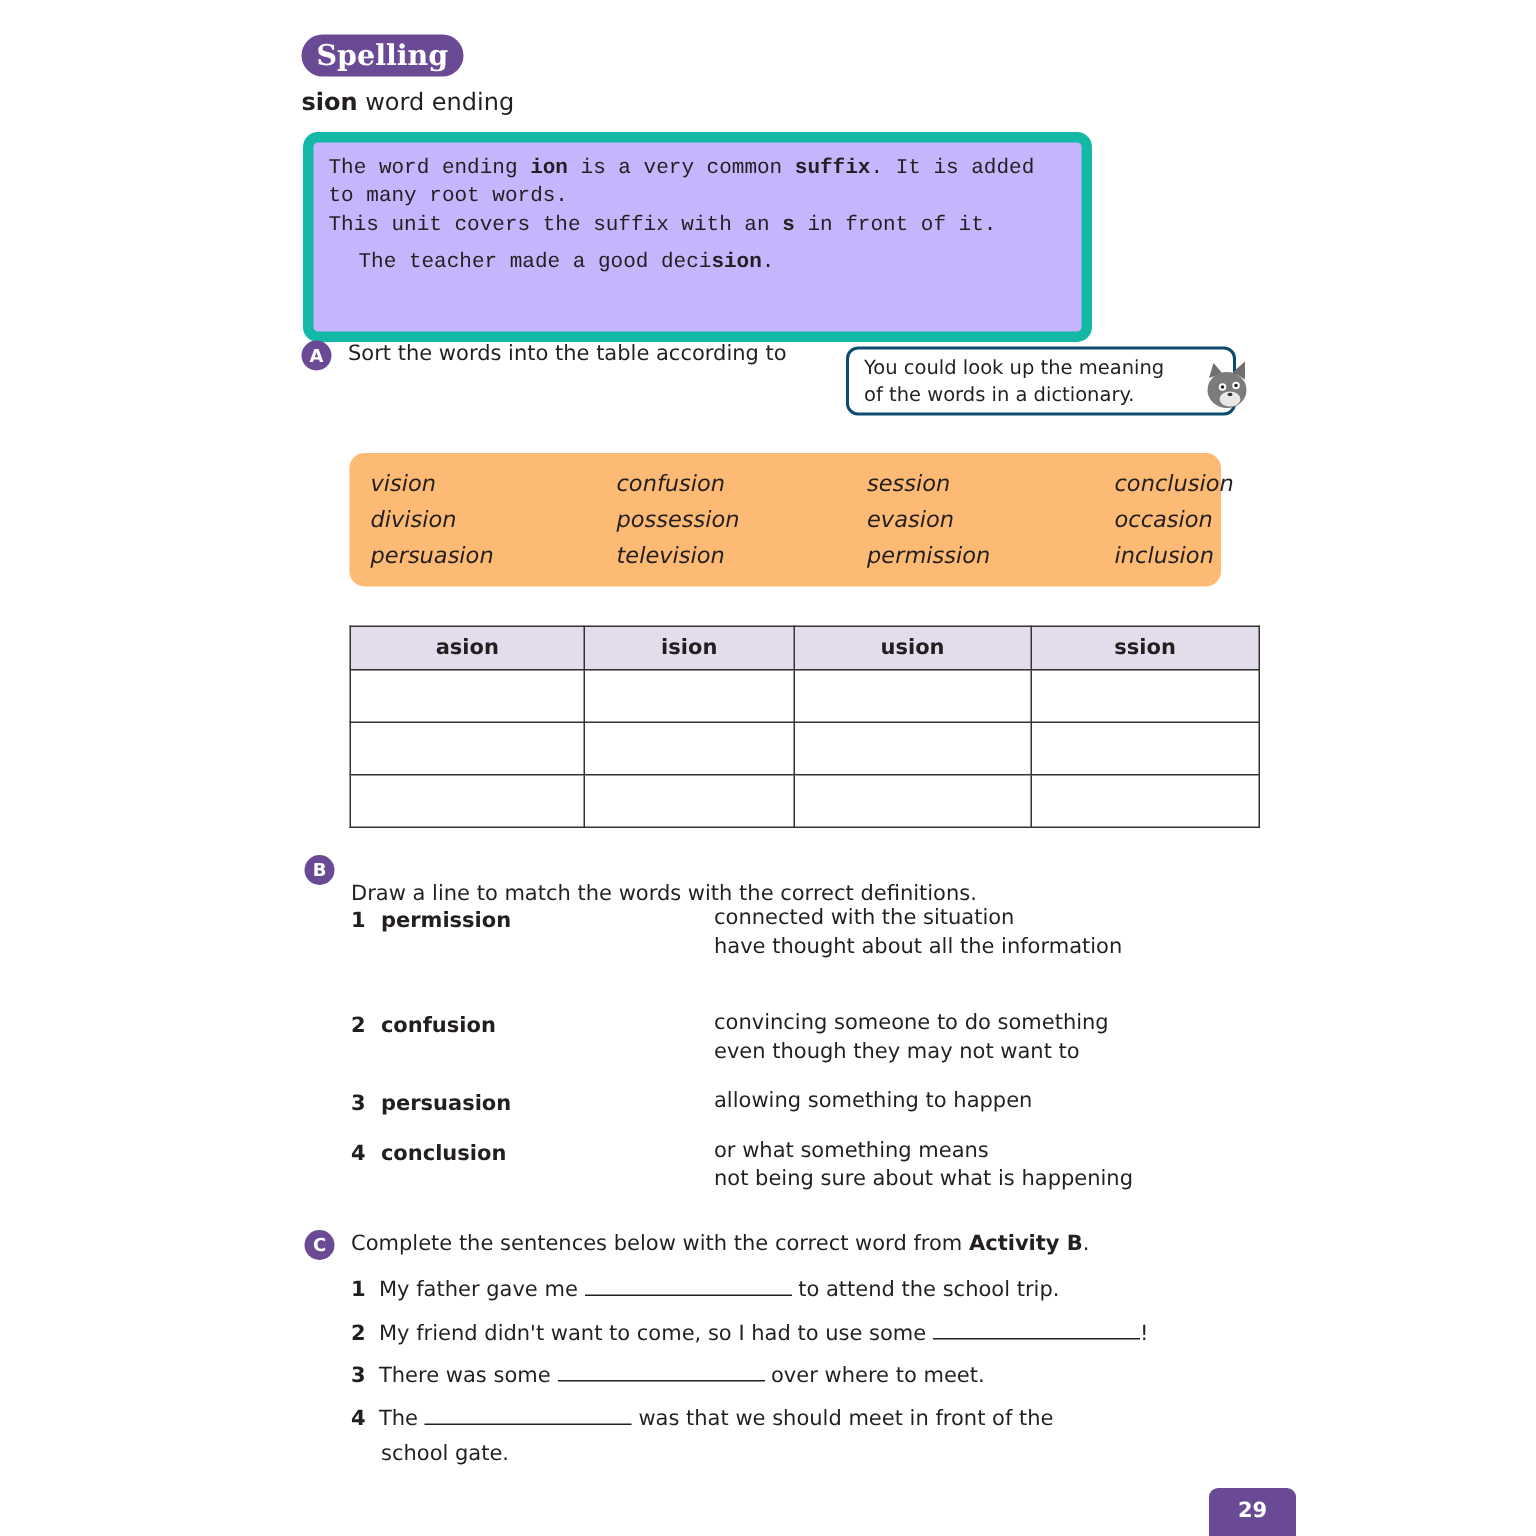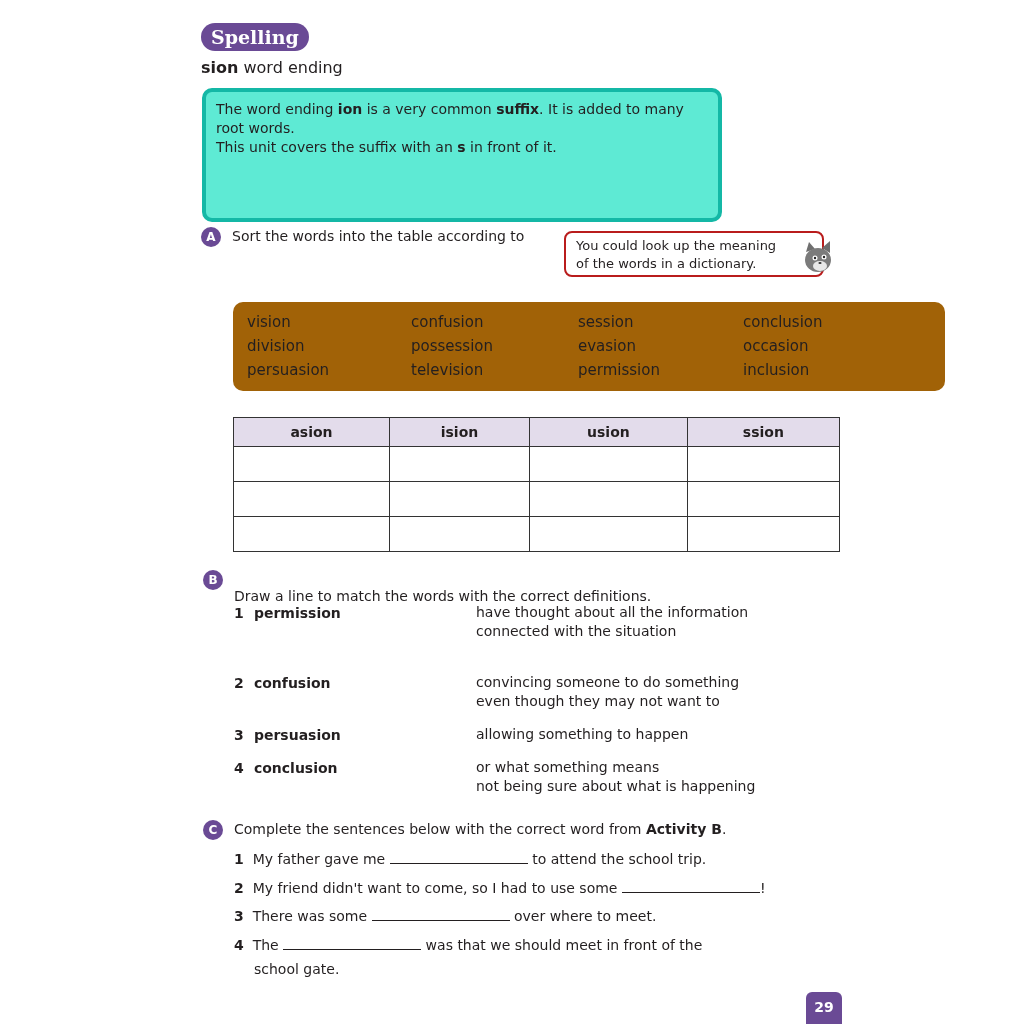--- a/index.html
+++ b/index.html
@@ -3,52 +3,53 @@
 <meta charset="utf-8">
 <style>
   html, body { margin:0; padding:0; background:#ffffff; }
   body { width:1024px; height:1024px; position:relative; overflow:hidden;
          font-family:"DejaVu Sans", sans-serif; color:#231f20; }
   .abs { position:absolute; }
   .spelling-badge { left:201px; top:23px; height:28px; padding:0 10px; background:#6a4a95;
          color:#fff; border-radius:14px; font-weight:bold; font-size:19px; line-height:28px; font-family:"DejaVu Serif", serif; }
   .subtitle { left:201px; top:58px; font-size:16px; }
   .subtitle b { font-weight:bold; }
-  .infobox { left:202px; top:88px; width:492px; height:110px; background:#5eead4; border:4px solid #14b8a6;
-         border-radius:10px; padding:8px 10px; box-sizing:content-box; font-size:14px; line-height:19px; }
+  .infobox { left:202px; top:88px; width:492px; height:110px; background:#c4b5fd; border:7px solid #14b8a6;
+         border-radius:10px; padding:8px 10px; box-sizing:content-box; font-size:14px; line-height:19px;font-family:Liberation Mono, monospace; }
   .infobox p { margin:0; }
   .infobox .example { margin-top:6px; padding-left:20px; }
   .badge { width:20px; height:20px; border-radius:50%; background:#6a4a95; color:#fff; font-weight:bold;
          font-size:12px; line-height:20px; text-align:center; }
   .instr { font-size:14px; line-height:19px; }
-  .tipbox { left:564px; top:231px; width:260px; height:46px; border:2px solid #b91c1c; border-radius:8px;
+  .tipbox { left:564px; top:231px; width:260px; height:46px; border:2px solid #0c4a6e; border-radius:8px;
          font-size:13px; line-height:18px; padding:4px 10px; box-sizing:border-box; background:#fff; }
   .cat { left:800px; top:240px; width:36px; height:36px; }
-  .wordbank { left:233px; top:302px; width:712px; height:89px; background:#a16207; border-radius:10px; }
+  .wordbank { left:233px; top:302px; width:581px; height:89px; background:#fdba74; border-radius:10px;font-style:italic; }
   .word { position:absolute; font-family:"DejaVu Sans", sans-serif; font-size:15px; color:#231f20; }
   table.sort { position:absolute; left:233px; top:417px; width:607px; border-collapse:collapse; }
   table.sort th { background:#e3dceb; border:1.5px solid #333; height:26px; font-size:14px; font-weight:bold; }
   table.sort td { border:1.5px solid #333; height:32px; }
   .match-num { font-size:14px; font-weight:bold; }
   .match-word { font-size:14px; font-weight:bold; }
   .match-def { font-size:14px; line-height:19px; }
   .sentence { font-size:14px; }
   .blank { display:inline-block; width:138px; border-bottom:1px solid #231f20; height:14px; vertical-align:baseline; }
-  .pagenum { left:806px; top:992px; width:36px; height:32px; background:#6a4a95; color:#fff;
+  .pagenum { left:806px; top:992px; width:58px; height:32px; background:#6a4a95; color:#fff;
          border-radius:6px 6px 0 0; font-weight:bold; font-size:14px; text-align:center; line-height:30px; }
 </style>
 </head>
 <body>
 
 <div class="abs spelling-badge">Spelling</div>
 <div class="abs subtitle"><b>sion</b><span> word ending</span></div>
 
 <div class="abs infobox">
   <p style="width:480px"><span>The word ending </span><b>ion</b><span> is a very common </span><b>suffix</b><span>. It is added to many root words.</span></p>
   <p><span>This unit covers the suffix with an </span><b>s</b><span> in front of it.</span></p>
+  <p class="example"><span>The teacher made a good deci</span><b>sion</b><span>.</span></p>
 </div>
 
 <div class="abs badge" style="left:201px; top:227px;">A</div>
 <div class="abs instr" style="left:232px; top:227px;">
   <div>Sort the words into the table according to</div>
 </div>
 <div class="abs tipbox">
   <div>You could look up the meaning</div>
   <div>of the words in a dictionary.</div>
 </div>
@@ -110,22 +111,22 @@
 
 <div class="abs badge" style="left:203px; top:570px;">B</div>
 <div class="abs instr" style="left:234px; top:544px;margin-top:43px;">Draw a line to match the words with the correct definitions.</div>
 
 <div class="abs" style="left:234px; top:603px;"><span class="match-num">1</span>&nbsp;&nbsp;<span class="match-word">permission</span></div>
 <div class="abs" style="left:234px; top:673px;"><span class="match-num">2</span>&nbsp;&nbsp;<span class="match-word">confusion</span></div>
 <div class="abs" style="left:234px; top:725px;"><span class="match-num">3</span>&nbsp;&nbsp;<span class="match-word">persuasion</span></div>
 <div class="abs" style="left:234px; top:758px;"><span class="match-num">4</span>&nbsp;&nbsp;<span class="match-word">conclusion</span></div>
 
 <div class="abs match-def" style="left:476px; top:603px;">
+  <div>connected with the situation</div>
   <div>have thought about all the information</div>
-  <div>connected with the situation</div>
 </div>
 <div class="abs match-def" style="left:476px; top:673px;">
   <div>convincing someone to do something</div>
   <div>even though they may not want to</div>
 </div>
 <div class="abs match-def" style="left:476px; top:725px;">
   <div>allowing something to happen</div>
 </div>
 <div class="abs match-def" style="left:476px; top:758px;">
   <div>or what something means</div>

